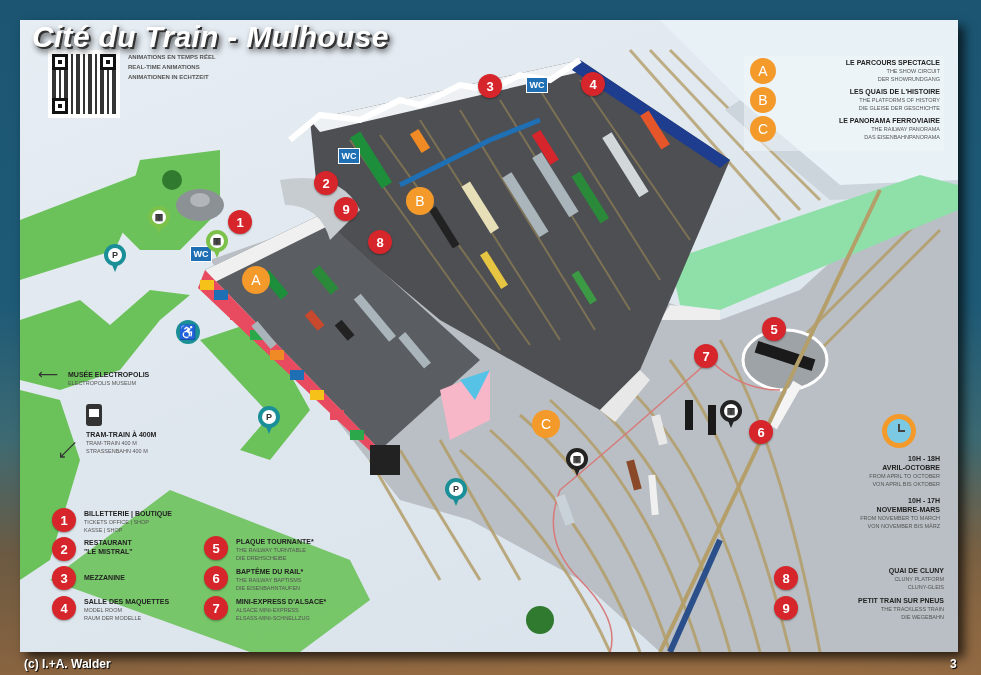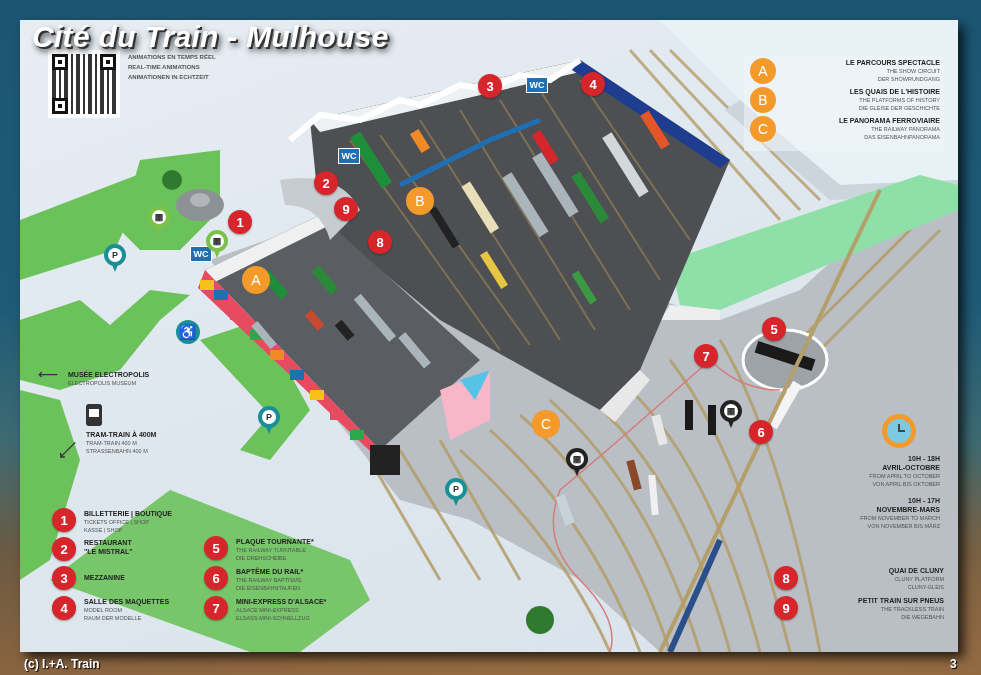--- a/index.html
+++ b/index.html
@@ -448,14 +448,14 @@
     </div>
     <div>
       <div class="t-main">10H - 17H</div>
       <div class="t-main">NOVEMBRE-MARS</div>
       <div class="t-sub">FROM NOVEMBER TO MARCH</div>
       <div class="t-sub">VON NOVEMBER BIS MÄRZ</div>
     </div>
   </div>
 </div>
 
-<div class="footer-credit">(c) I.+A. Train</div>
+<div class="footer-credit">(c) I.+A. Walder</div>
 <div class="footer-page">3</div>
 
 </body></html>

